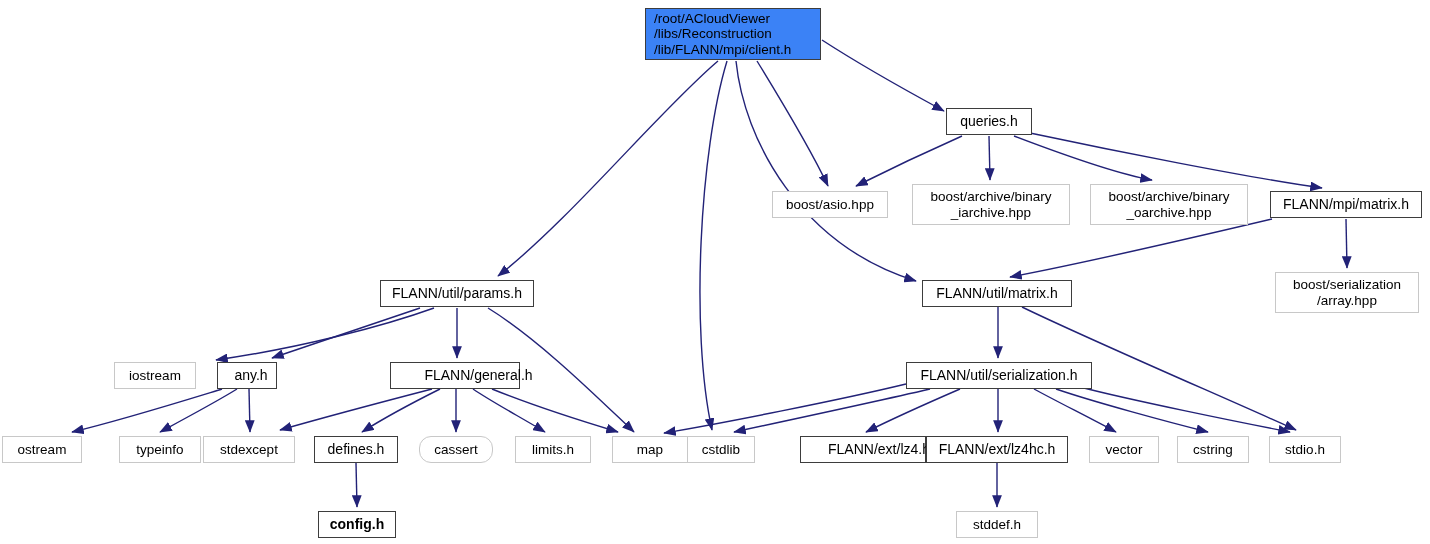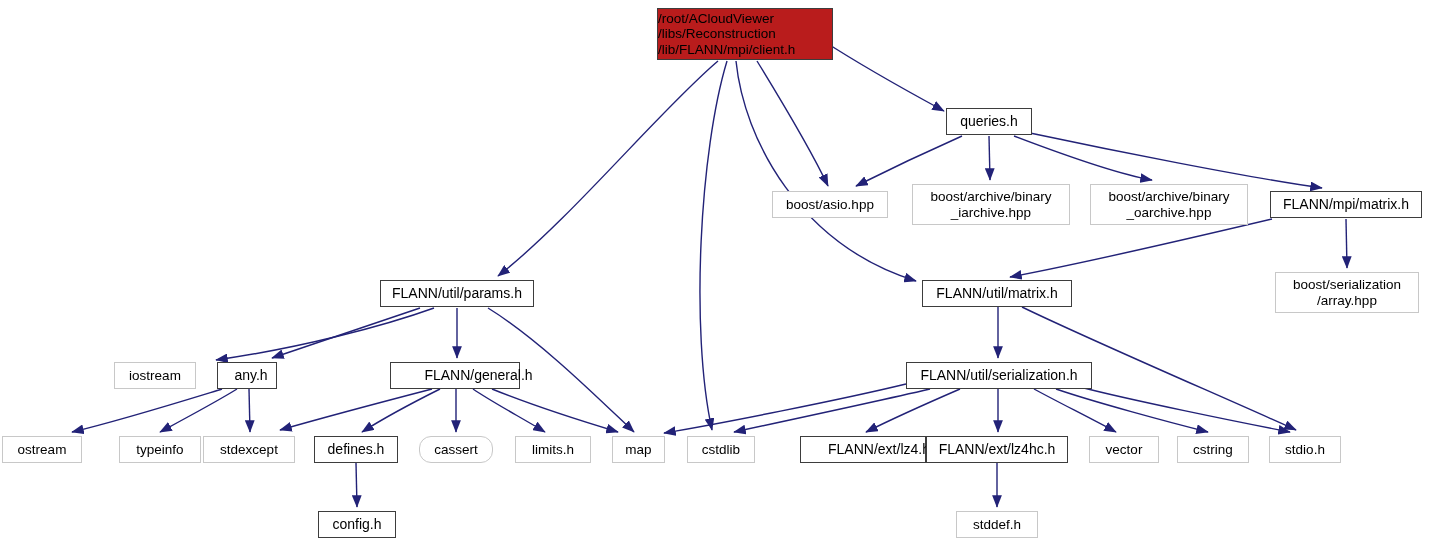--- a/index.html
+++ b/index.html
@@ -47,27 +47,26 @@
     font-size: 13.5px;
   }
   
   .node.prj {
     border: 1.6px solid #3d3d3d;
     font-size: 14px;
   }
   
   .node.root {
     border: 1.6px solid #3d3d3d;
-    background: #b91c1c;
+    background: #3b82f6;
     font-size: 13.5px;
     text-align: left;
     justify-content: flex-start;
-    padding-left: 0;
+    padding-left: 8px;
     line-height: 15.6px;
-    margin-left: 12px;
   }
 </style>
 </head>
 <body>
 
 <div id="graph-canvas">
   <svg id="edge-layer" viewBox="0 0 1430 544" width="1430" height="544" xmlns="http://www.w3.org/2000/svg">
     <defs>
       <marker id="arrowhead" markerWidth="9" markerHeight="7" refX="8.4" refY="3.5" orient="auto" markerUnits="strokeWidth">
         <polygon points="0 0, 9 3.5, 0 7" fill="#222277"></polygon>
@@ -128,23 +127,23 @@
       <div class="node ext" style="left: 114px; top: 362px; width: 82px; height: 27px;"><span class="node-label">iostream</span></div>
       <div class="node prj" style="left: 217px; top: 362px; width: 60px; height: 27px; padding-left: 8px;"><span class="node-label">any.h</span></div>
       <div class="node prj" style="left: 390px; top: 362px; width: 130px; height: 27px; padding-left: 47px;"><span class="node-label">FLANN/general.h</span></div>
       <div class="node prj" style="left: 906px; top: 362px; width: 186px; height: 27px;"><span class="node-label">FLANN/util/serialization.h</span></div>
       <div class="node ext" style="left: 2px; top: 436px; width: 80px; height: 27px;"><span class="node-label">ostream</span></div>
       <div class="node ext" style="left: 119px; top: 436px; width: 82px; height: 27px;"><span class="node-label">typeinfo</span></div>
       <div class="node ext" style="left: 203px; top: 436px; width: 92px; height: 27px;"><span class="node-label">stdexcept</span></div>
       <div class="node prj" style="left: 314px; top: 436px; width: 84px; height: 27px;"><span class="node-label">defines.h</span></div>
       <div class="node ext" style="left: 419px; top: 436px; width: 74px; height: 27px; border-radius: 12px;"><span class="node-label">cassert</span></div>
       <div class="node ext" style="left: 515px; top: 436px; width: 76px; height: 27px;"><span class="node-label">limits.h</span></div>
-      <div class="node ext" style="left: 612px; top: 436px; width: 53px; height: 27px;"><span class="node-label">map</span></div>
+      <div class="node ext" style="left: 612px; top: 436px; width: 76px; height: 27px;"><span class="node-label">map</span></div>
       <div class="node ext" style="left: 687px; top: 436px; width: 68px; height: 27px;"><span class="node-label">cstdlib</span></div>
       <div class="node prj" style="left: 800px; top: 436px; width: 126px; height: 27px; padding-left: 32px;"><span class="node-label">FLANN/ext/lz4.h</span></div>
       <div class="node prj" style="left: 926px; top: 436px; width: 142px; height: 27px;"><span class="node-label">FLANN/ext/lz4hc.h</span></div>
       <div class="node ext" style="left: 1089px; top: 436px; width: 70px; height: 27px;"><span class="node-label">vector</span></div>
       <div class="node ext" style="left: 1177px; top: 436px; width: 72px; height: 27px;"><span class="node-label">cstring</span></div>
       <div class="node ext" style="left: 1269px; top: 436px; width: 72px; height: 27px;"><span class="node-label">stdio.h</span></div>
-      <div class="node prj" style="left: 318px; top: 511px; width: 78px; height: 27px;"><span class="node-label">config.h</span></div>
+      <div class="node prj" style="left: 318px; top: 511px; width: 78px; height: 27px; font-weight: bold;"><span class="node-label">config.h</span></div>
       <div class="node ext" style="left: 956px; top: 511px; width: 82px; height: 27px;"><span class="node-label">stddef.h</span></div>
     </div>
 </div>
 
 </body></html>

